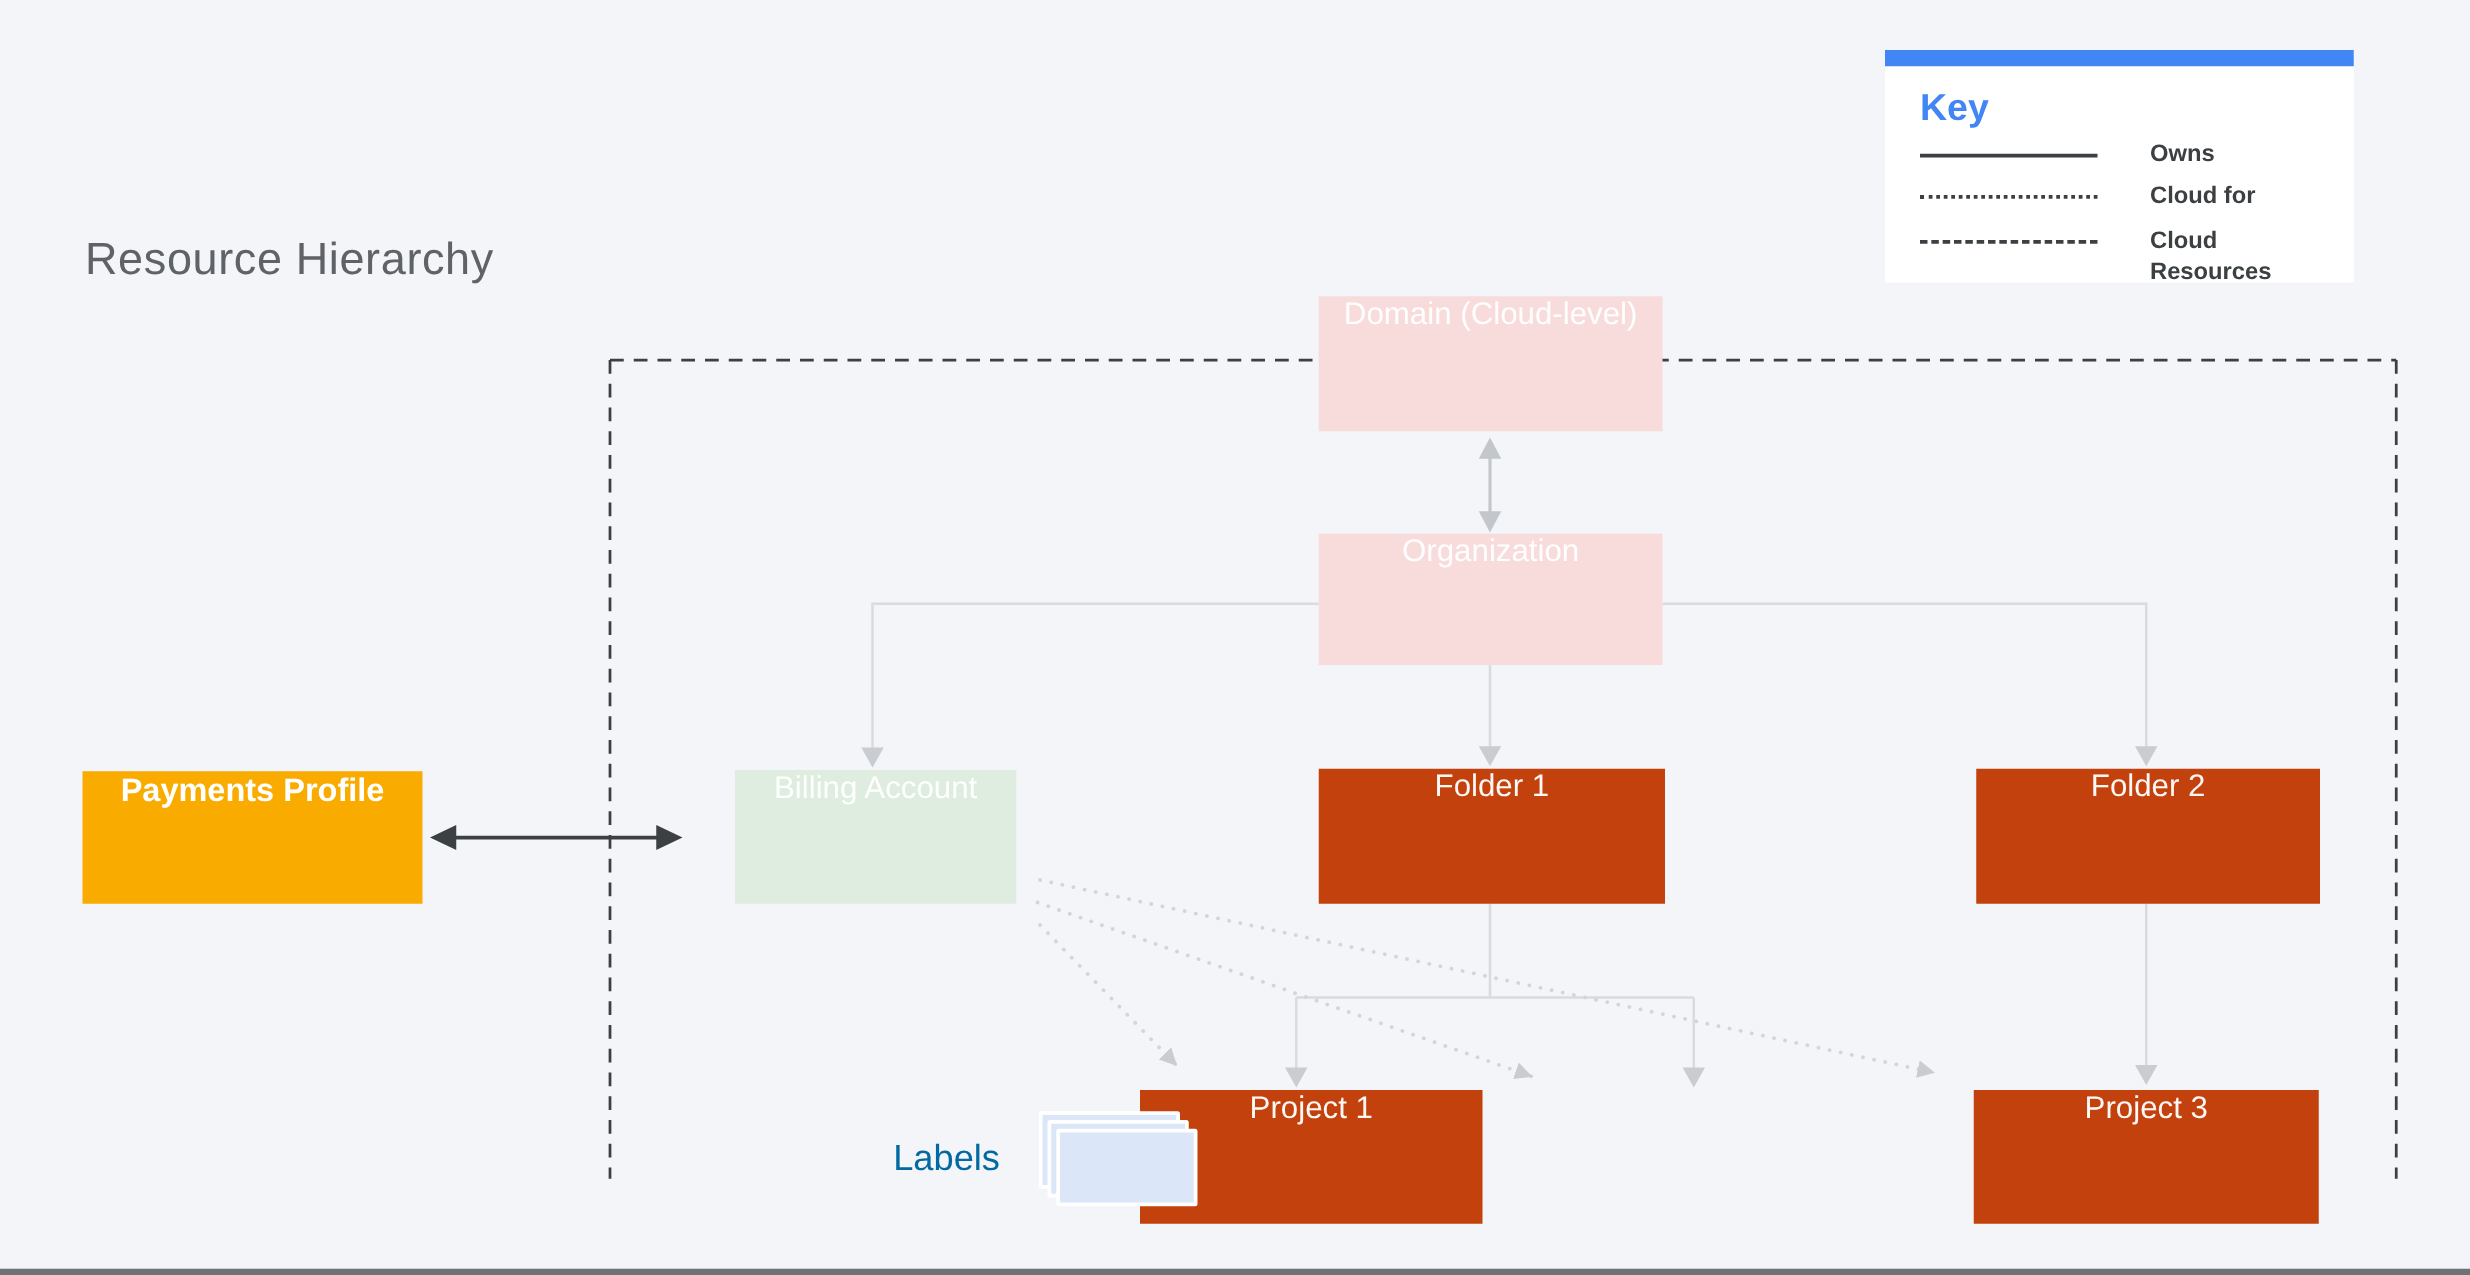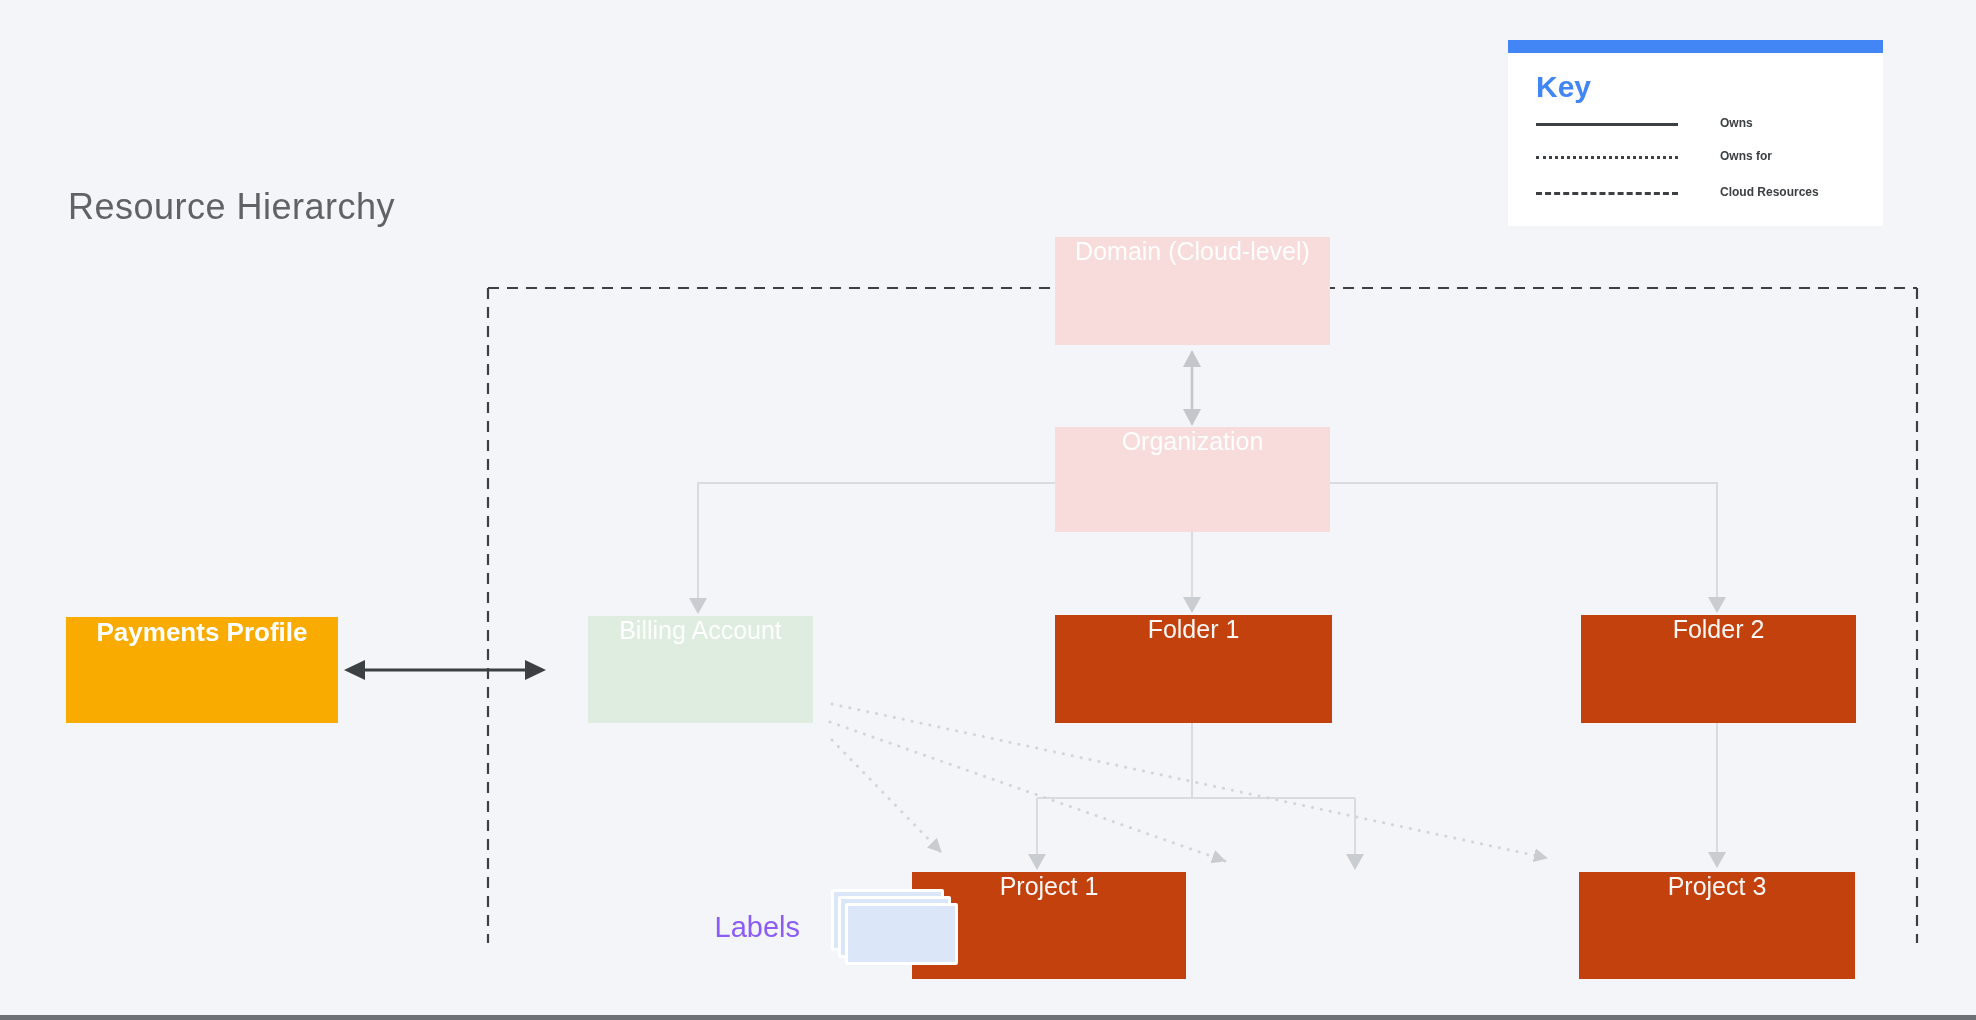--- a/index.html
+++ b/index.html
@@ -41,29 +41,29 @@
   #key-heading {
     position:absolute; left:28px; top:30px;
     font-size:30px; font-weight:700; color:#4285f4;
   }
   .legend-line { position:absolute; left:28px; width:142px; height:0; }
   #legend-line-owns  { top:83px;  border-top:3px solid  #3c4043; }
   #legend-line-pays  { top:116px; border-top:3px dotted #3c4043; }
   #legend-line-cloud { top:152px; border-top:3px dashed #3c4043; }
   .legend-label {
     position:absolute; left:212px; width:150px;
-    font-size:12px; font-weight:700; color:#3c4043; line-height:25px;
+    font-size:19px; font-weight:700; color:#3c4043; line-height:25px;
   }
   #legend-label-owns  { top:71px; }
   #legend-label-pays  { top:104px; }
   #legend-label-cloud { top:140px; }
   
   #labels-caption {
     left:660px; top:911px; width:140px; text-align:right;
-    font-size:29px; color:#8b5cf6; font-weight:400;
+    font-size:29px; color:#0369a1; font-weight:400;
   }
   .card {
     position:absolute; width:113px; height:62px;
     background:#dbe6f8; border:3px solid #ffffff; border-radius:2px;
   }
   #card-back  { left:831px; top:889px; }
   #card-mid   { left:838px; top:896px; }
   #card-front { left:845px; top:903px; }
   
   #wires { position:absolute; left:0; top:0; }
@@ -158,21 +158,21 @@
   </div>
 
   <div id="key-panel" class="abs">
     <div id="key-topbar"></div>
     <div id="key-heading">Key</div>
 
     <div id="legend-line-owns" class="legend-line"></div>
     <div id="legend-label-owns" class="legend-label">Owns</div>
 
     <div id="legend-line-pays" class="legend-line"></div>
-    <div id="legend-label-pays" class="legend-label">Owns for</div>
+    <div id="legend-label-pays" class="legend-label">Cloud for</div>
 
     <div id="legend-line-cloud" class="legend-line"></div>
     <div id="legend-label-cloud" class="legend-label">Cloud Resources</div>
   </div>
 
   <div id="bottom-strip" class="abs"></div>
 
 </div>
 
 </body></html>

